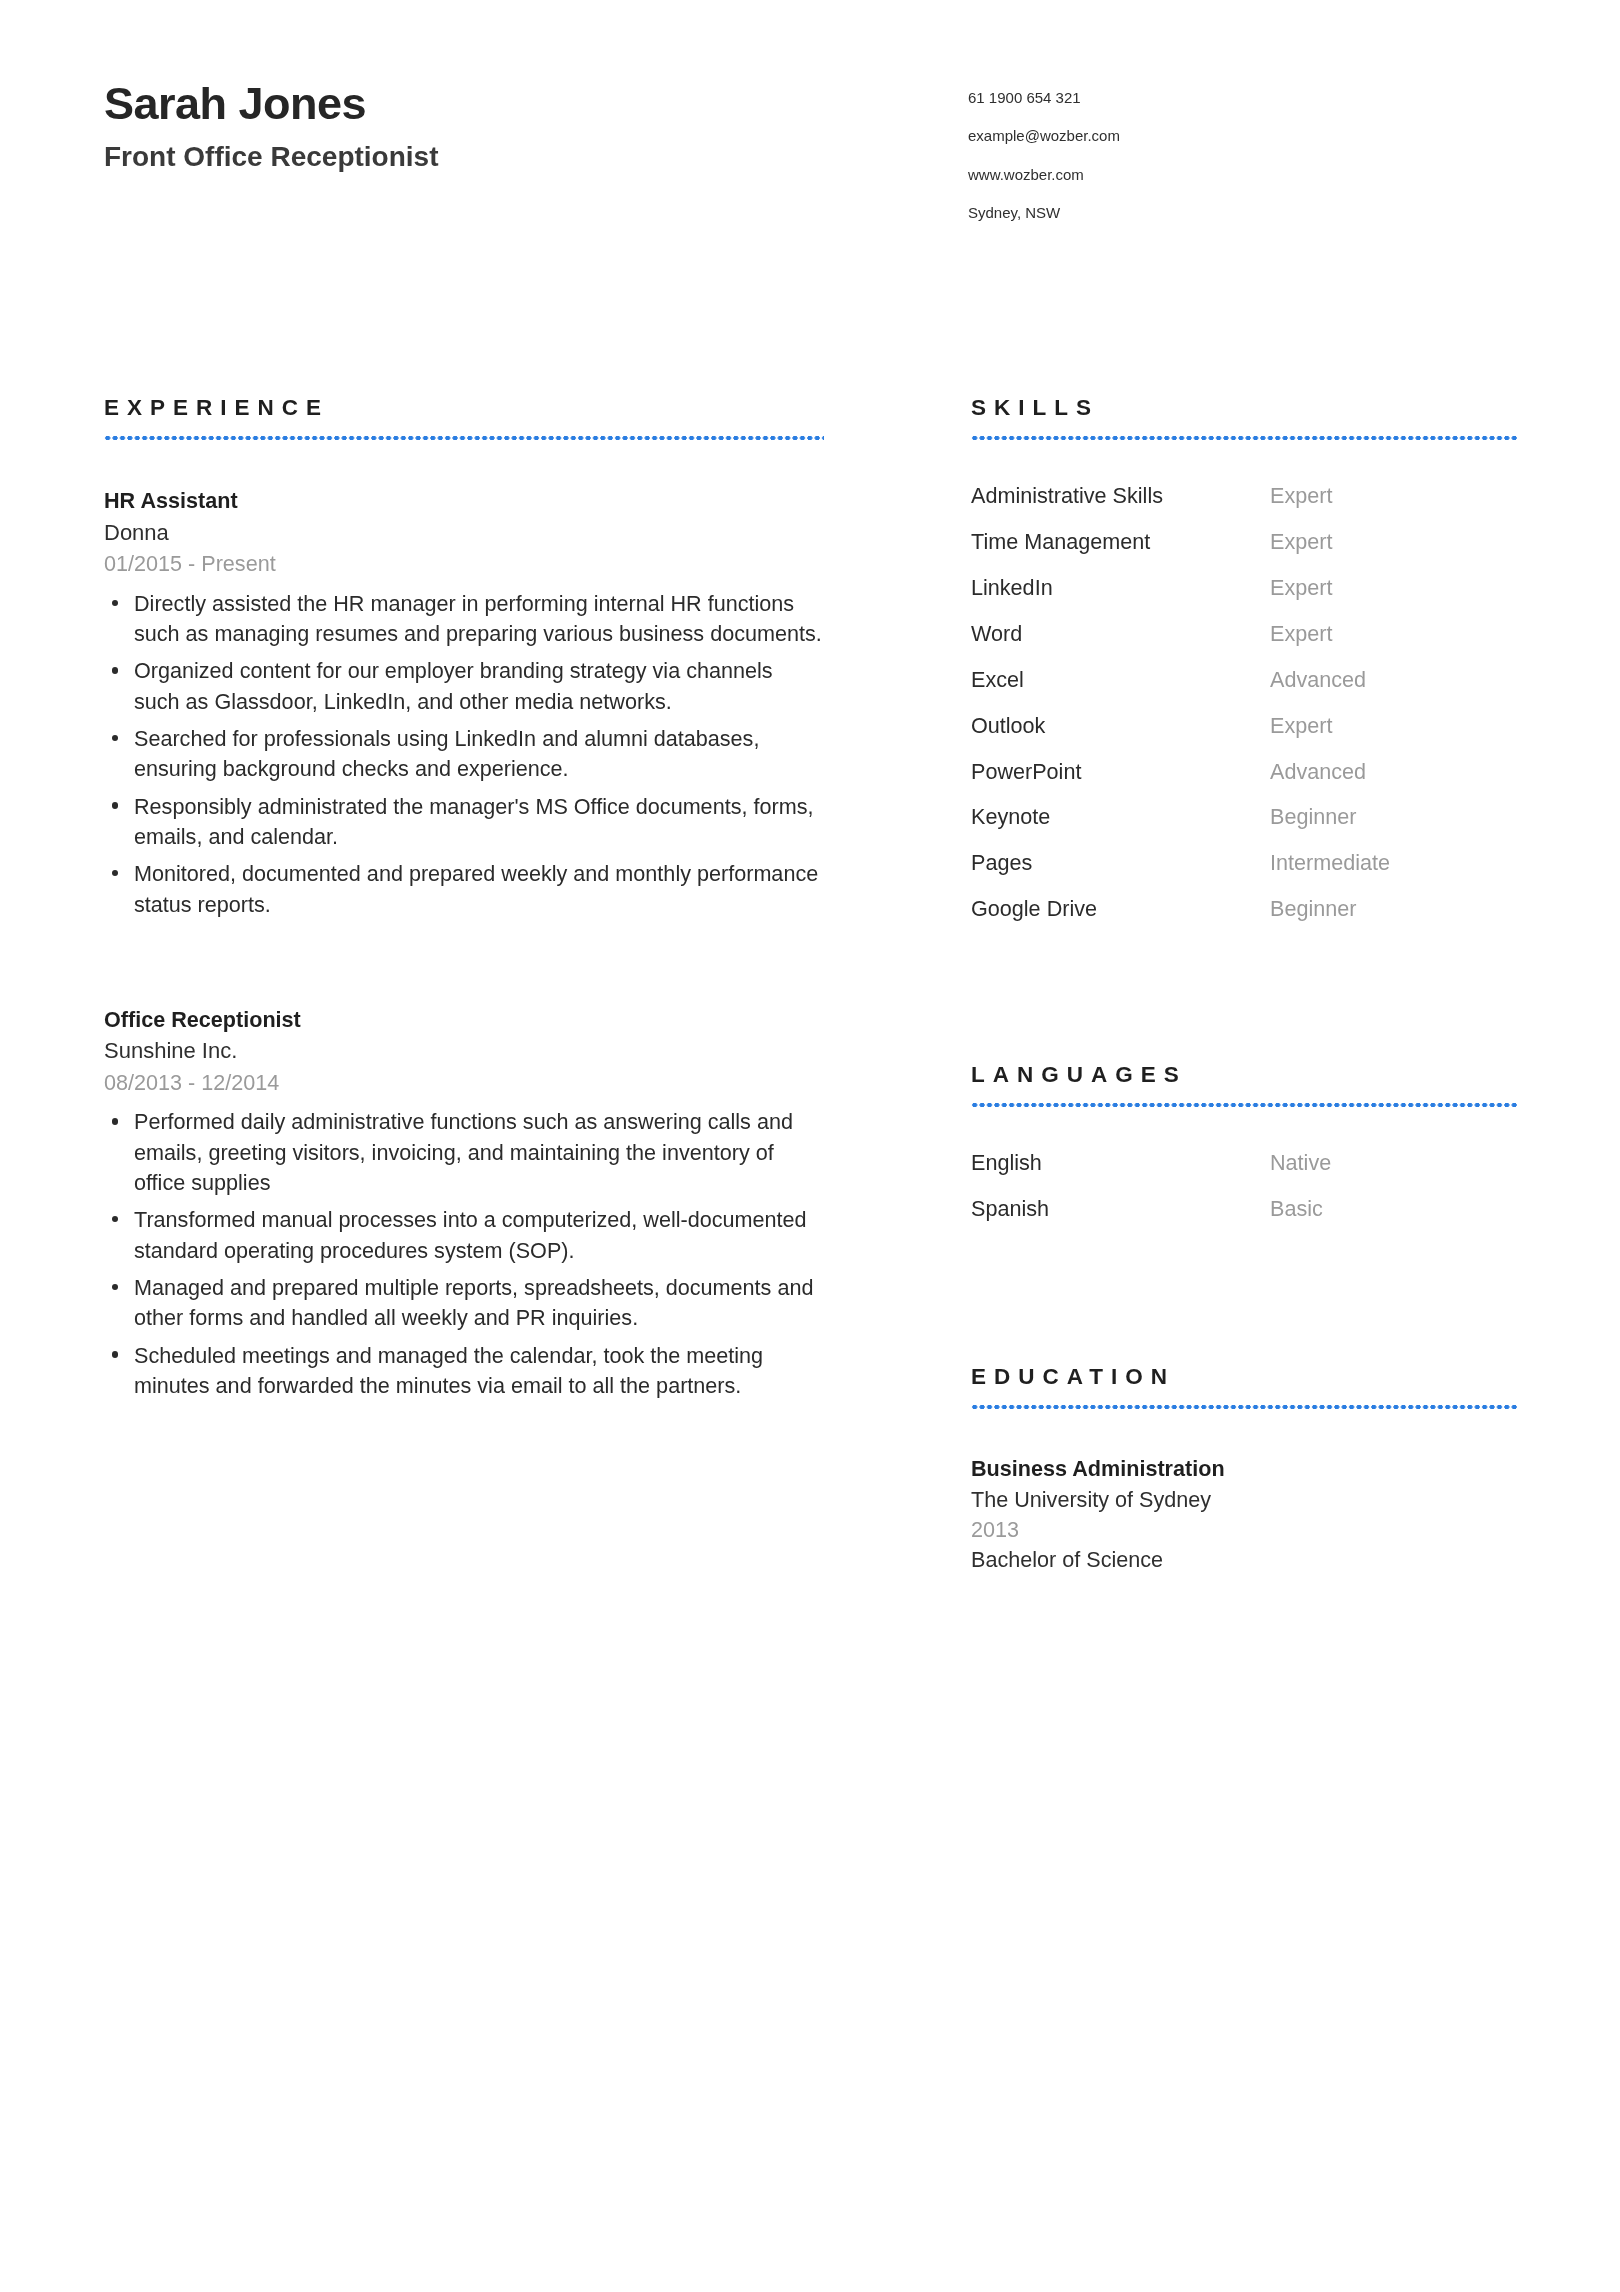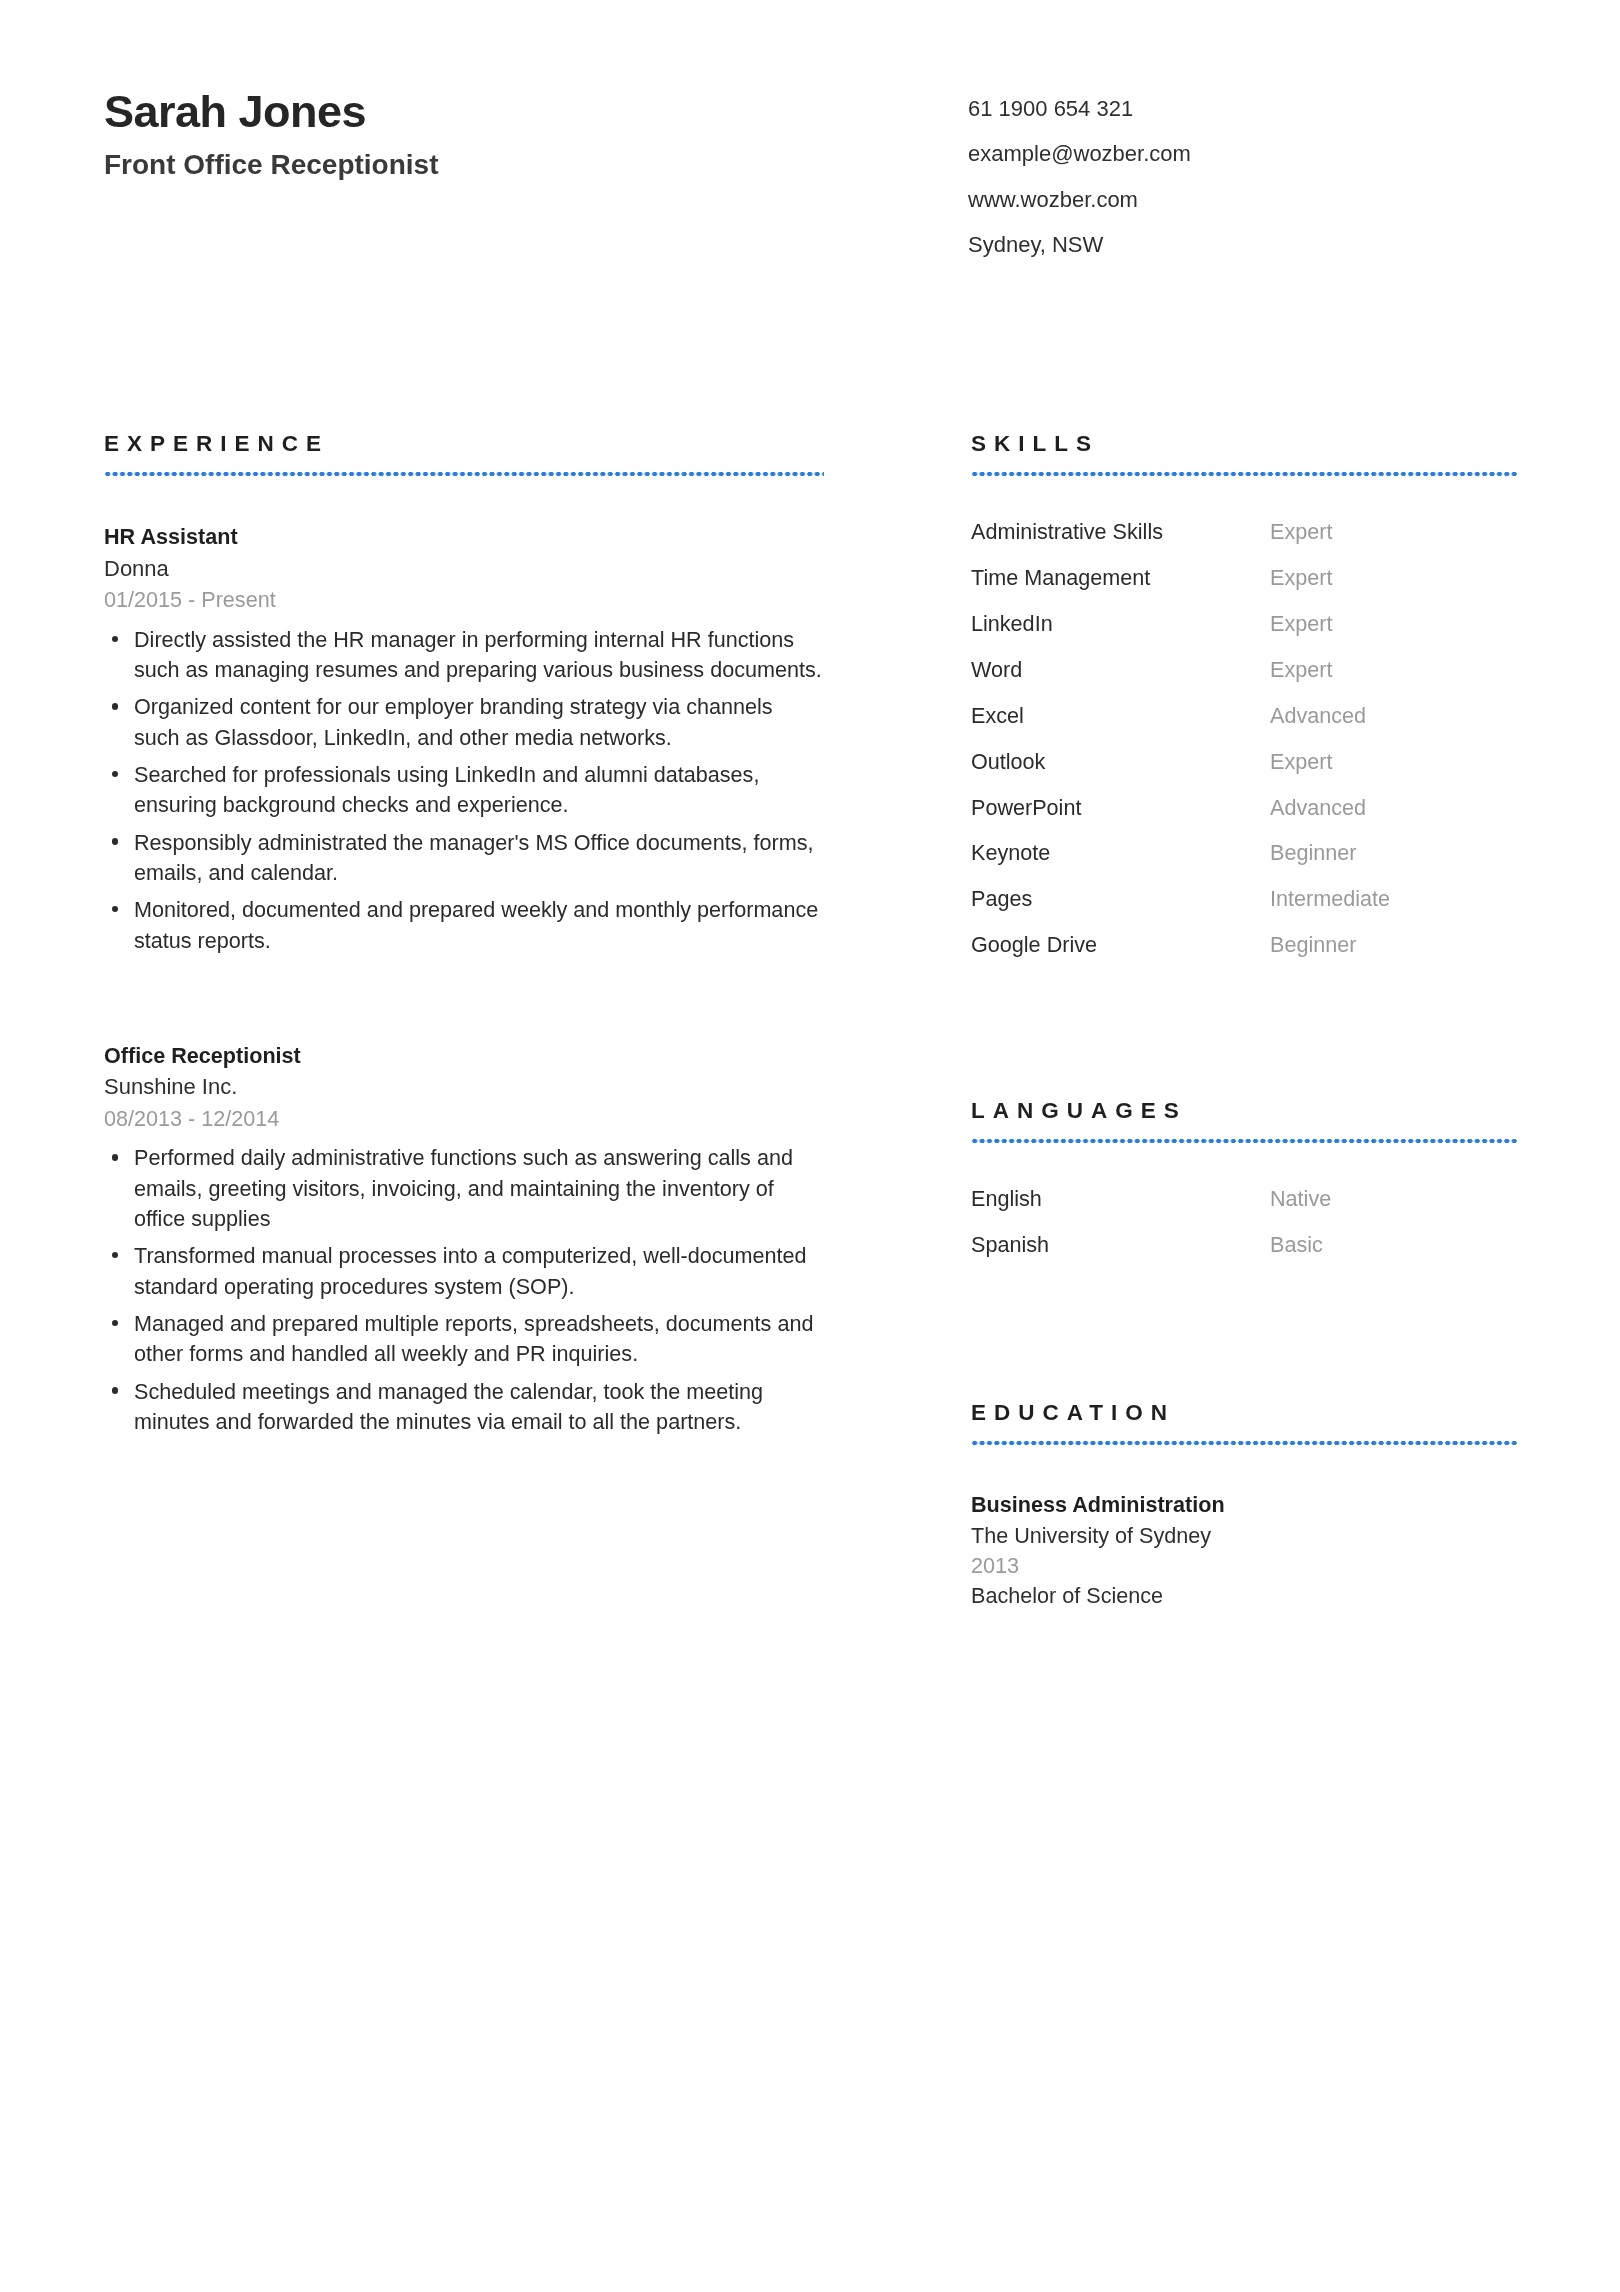--- a/index.html
+++ b/index.html
@@ -15,21 +15,20 @@
     -webkit-font-smoothing: antialiased;
   }
 
   .page {
     position: relative;
     width: 1620px;
     height: 2117px;
     background: #ffffff;
     box-sizing: border-box;
     padding: 0 104px;
-    margin-top: 8px;
   }
 
   
   .header {
     display: flex;
     align-items: flex-start;
     padding-top: 79px;
   }
   .header-left {
     width: 864px;
@@ -48,21 +47,21 @@
     font-weight: bold;
     color: #3a3a3a;
     line-height: 1.2;
     margin: 10.8px 0 0 0;
   }
   .header-right {
     flex: 1 1 auto;
     padding-top: 10.8px;
   }
   .contact-line {
-    font-size: 22px;
+    font-size: 15px;
     line-height: 1.0;
     color: #2f2f2f;
     margin-bottom: 23.4px;
     white-space: nowrap;
   }
   .contact-line:last-child { margin-bottom: 0; }
 
   
   .columns {
     display: flex;

